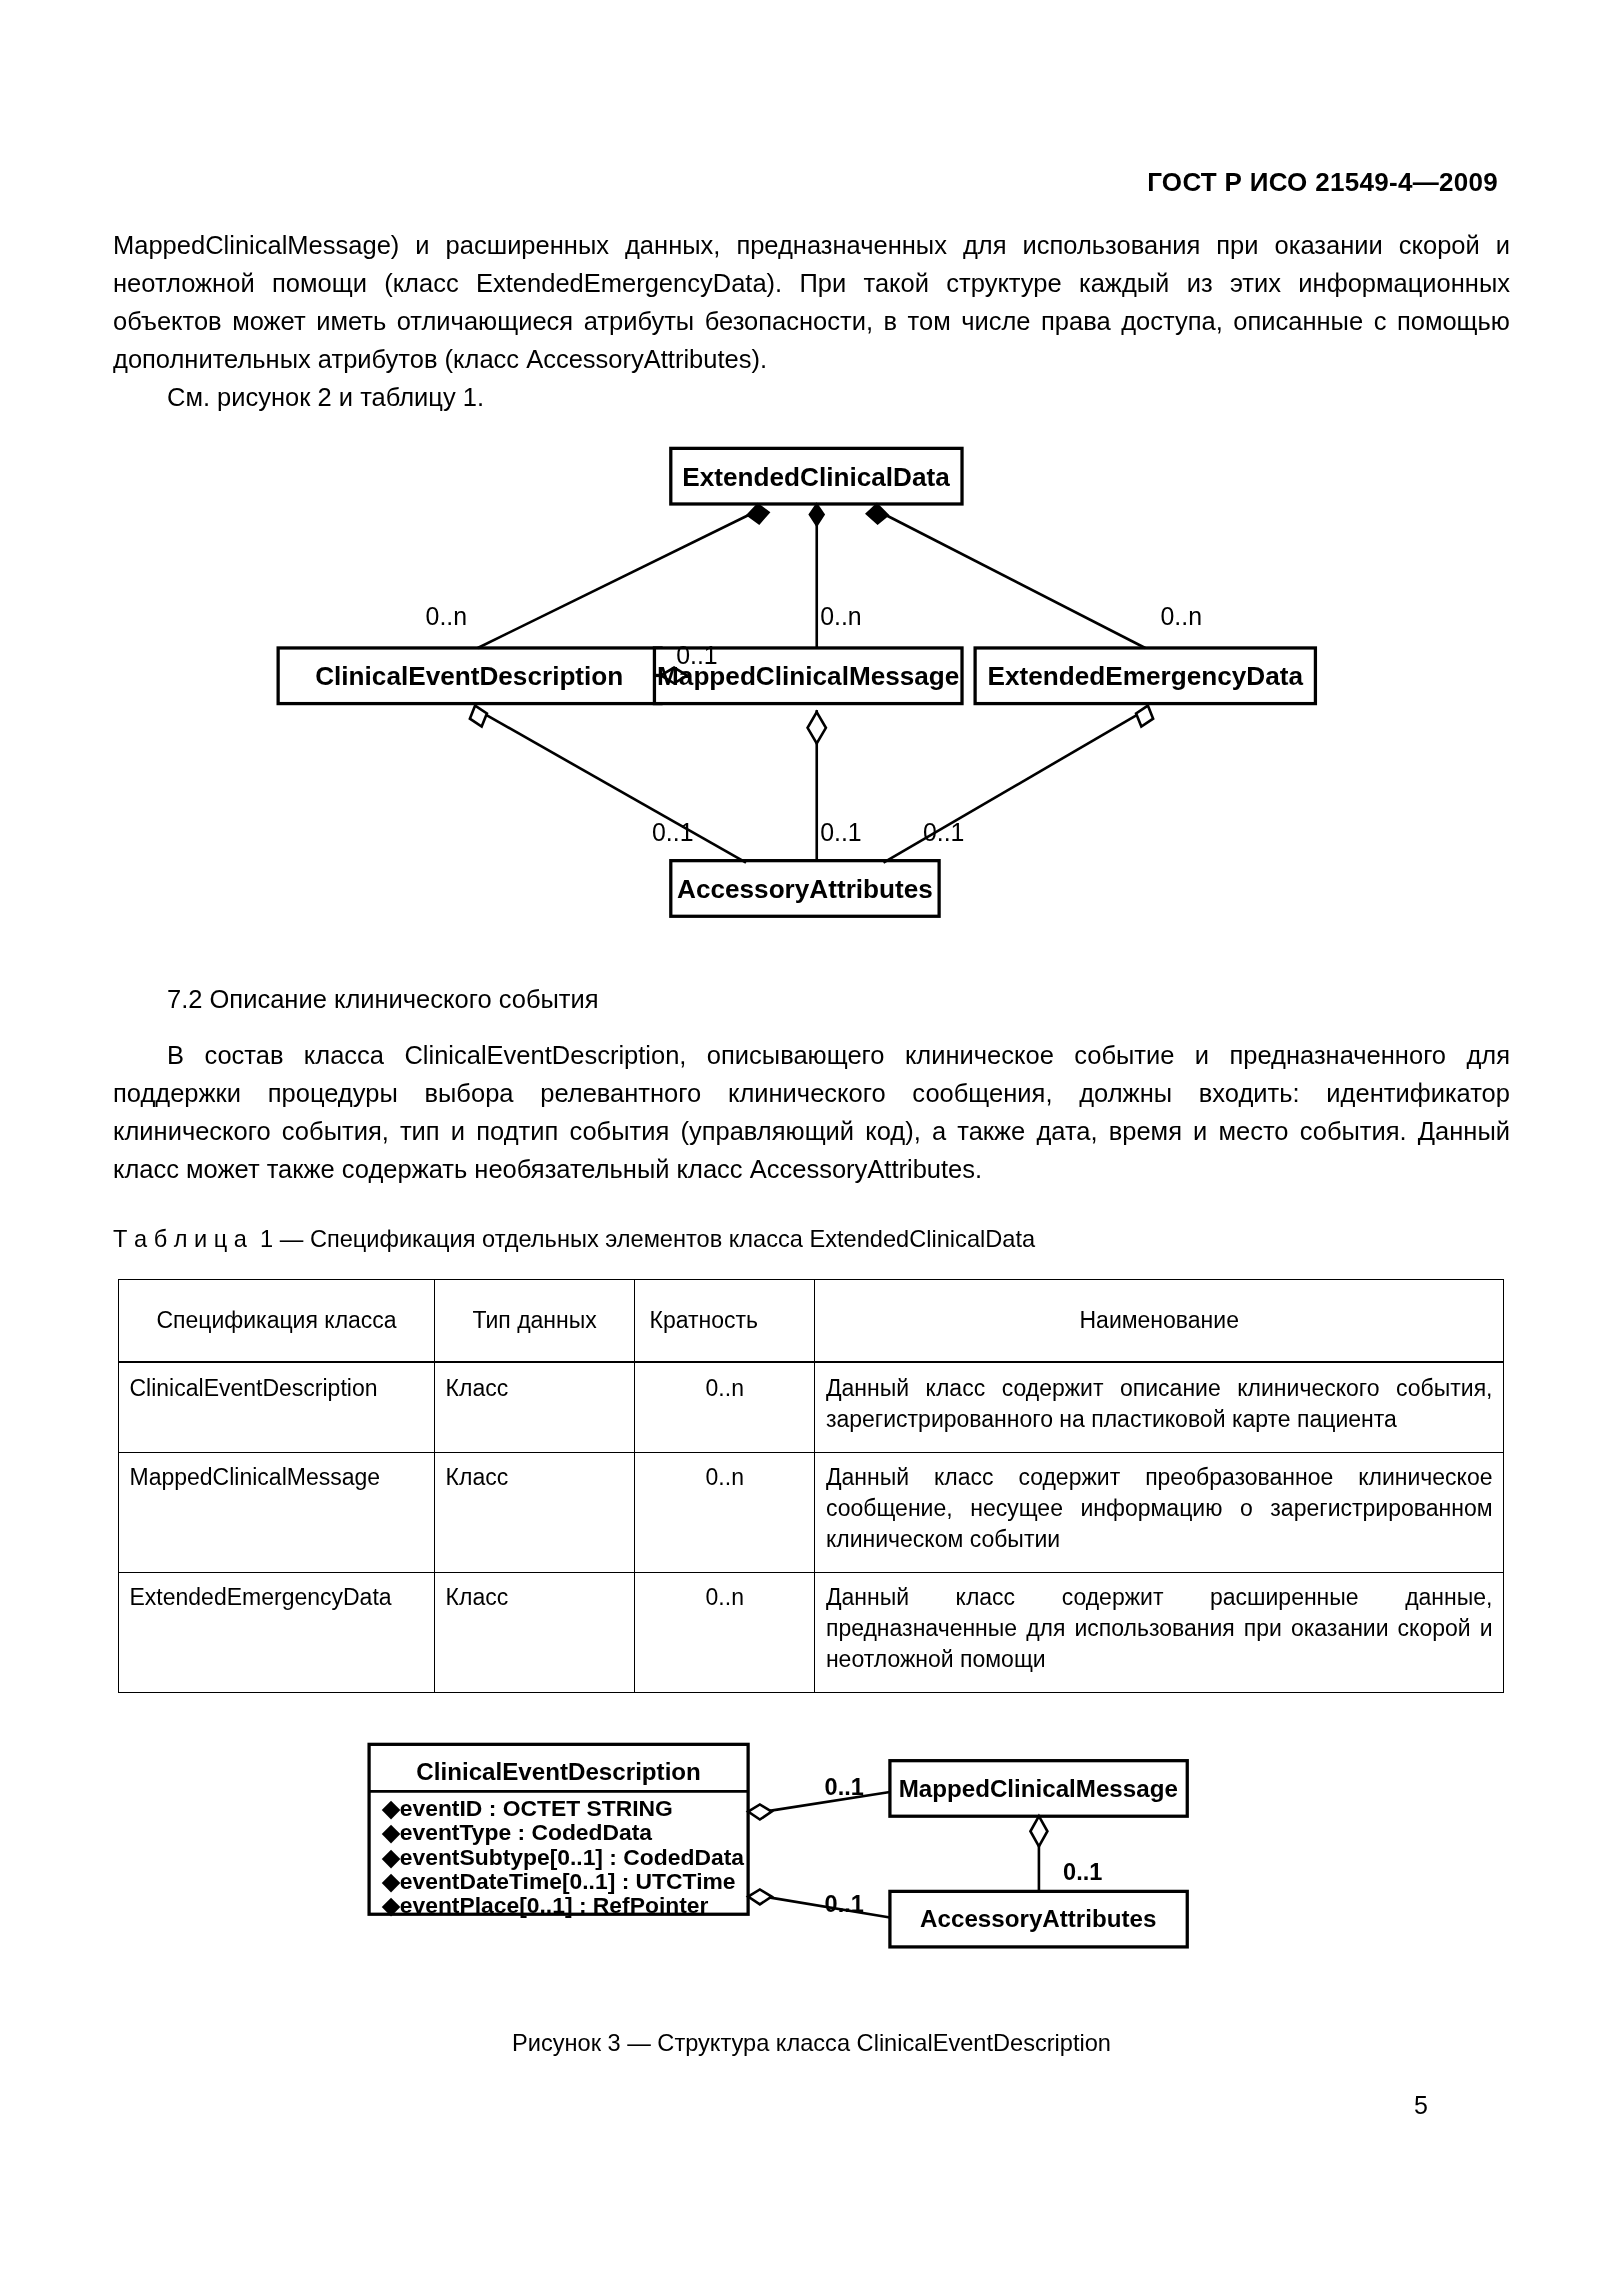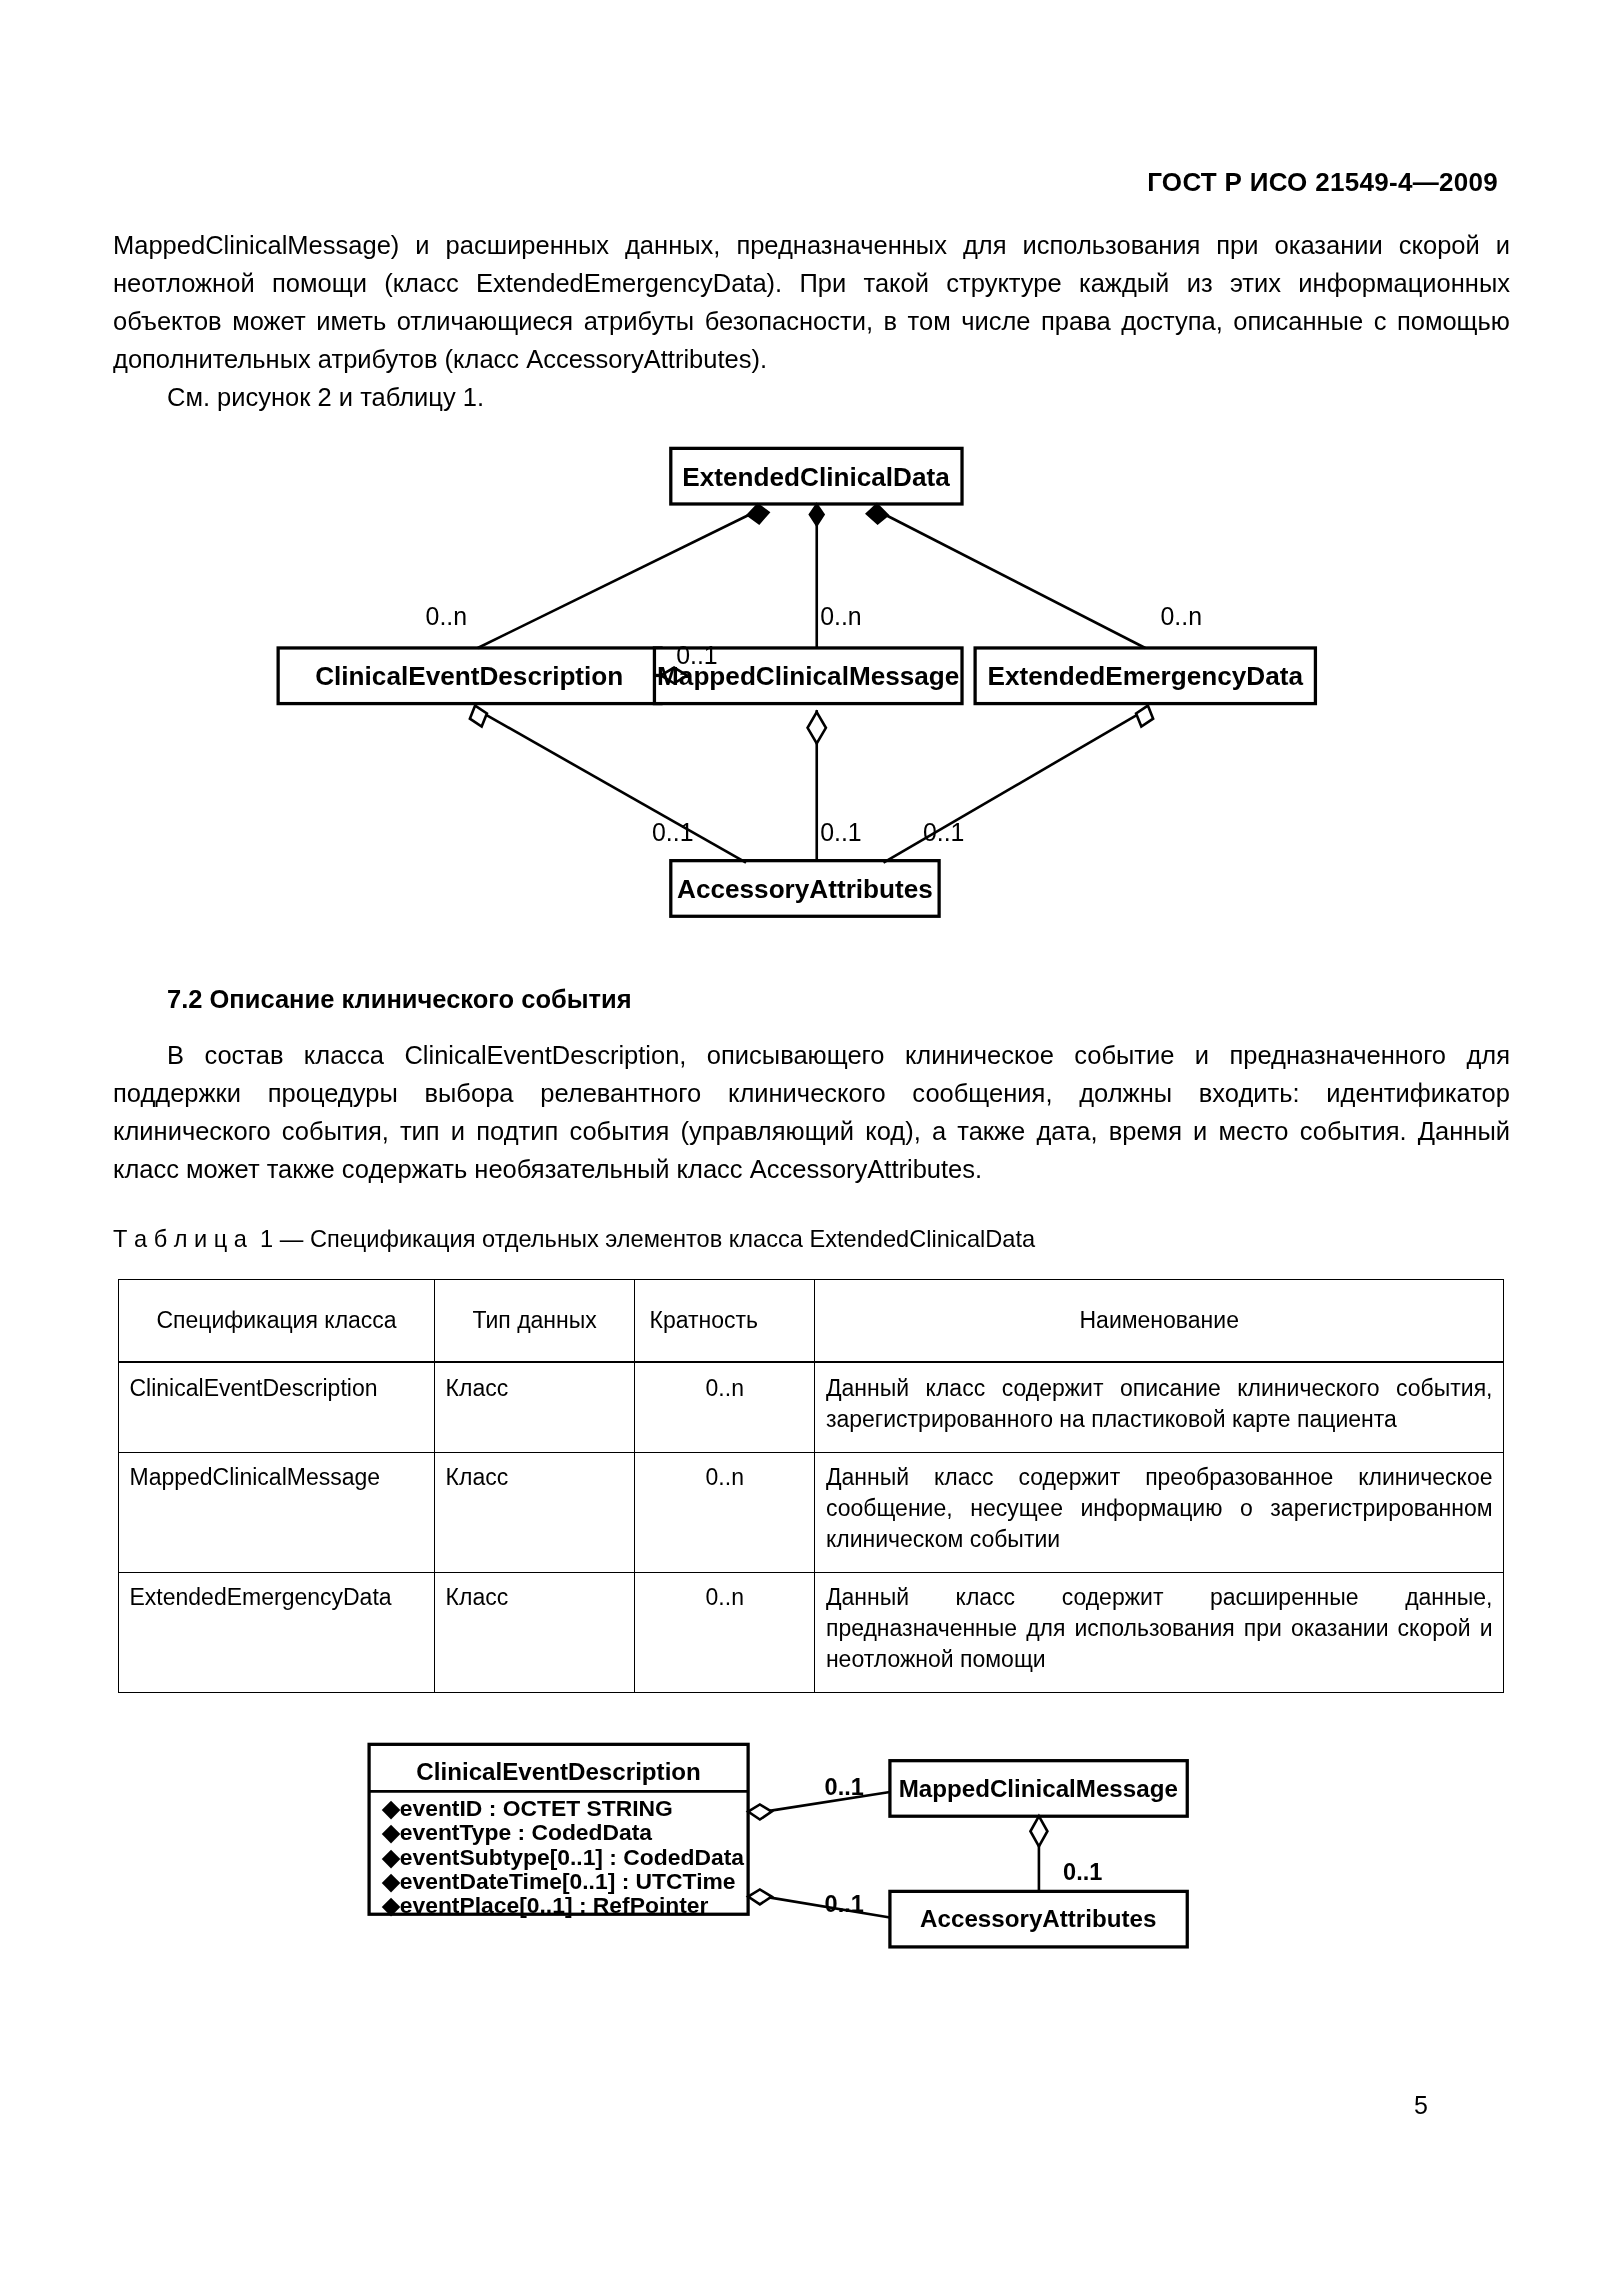--- a/index.html
+++ b/index.html
@@ -32,21 +32,21 @@
     text-align:justify;
     text-justify:inter-word;
     hyphens:none;
   }
   p.body.indent{text-indent:54px;}
   p.noj{text-align:left;}
 
   h3.sec{
     margin:0;
     font-size:25.5px;
-    font-weight:bold;
+    font-weight:normal;
     text-indent:54px;
   }
 
   
   .fig2{position:absolute;left:0;top:432px;width:1518px;height:517px;}
   .fig2 svg{display:block;}
 
   .figcap{
     position:absolute;width:1623px;text-align:center;
     font-size:23.6px;
@@ -249,17 +249,18 @@
 
       <text class="umlbold" x="1587" y="105" font-size="37" text-anchor="middle" fill="#000">MappedClinicalMessage</text>
       <text class="umlbold" x="1587" y="305" font-size="37" text-anchor="middle" fill="#000">AccessoryAttributes</text>
 
       <text class="umlbold" x="1290" y="102" font-size="36" text-anchor="middle" fill="#000">0..1</text>
       <text class="umlbold" x="1290" y="282" font-size="36" text-anchor="middle" fill="#000">0..1</text>
       <text class="umlbold" x="1655" y="232" font-size="36" text-anchor="middle" fill="#000">0..1</text>
     </svg>
   </div>
 
+  <div class="figcap" style="top:2030px;">Рисунок 3 — Структура класса ClinicalEventDescription</div>
 
   <div class="pageno">5</div>
 
 </div>
 
 
 </body></html>

